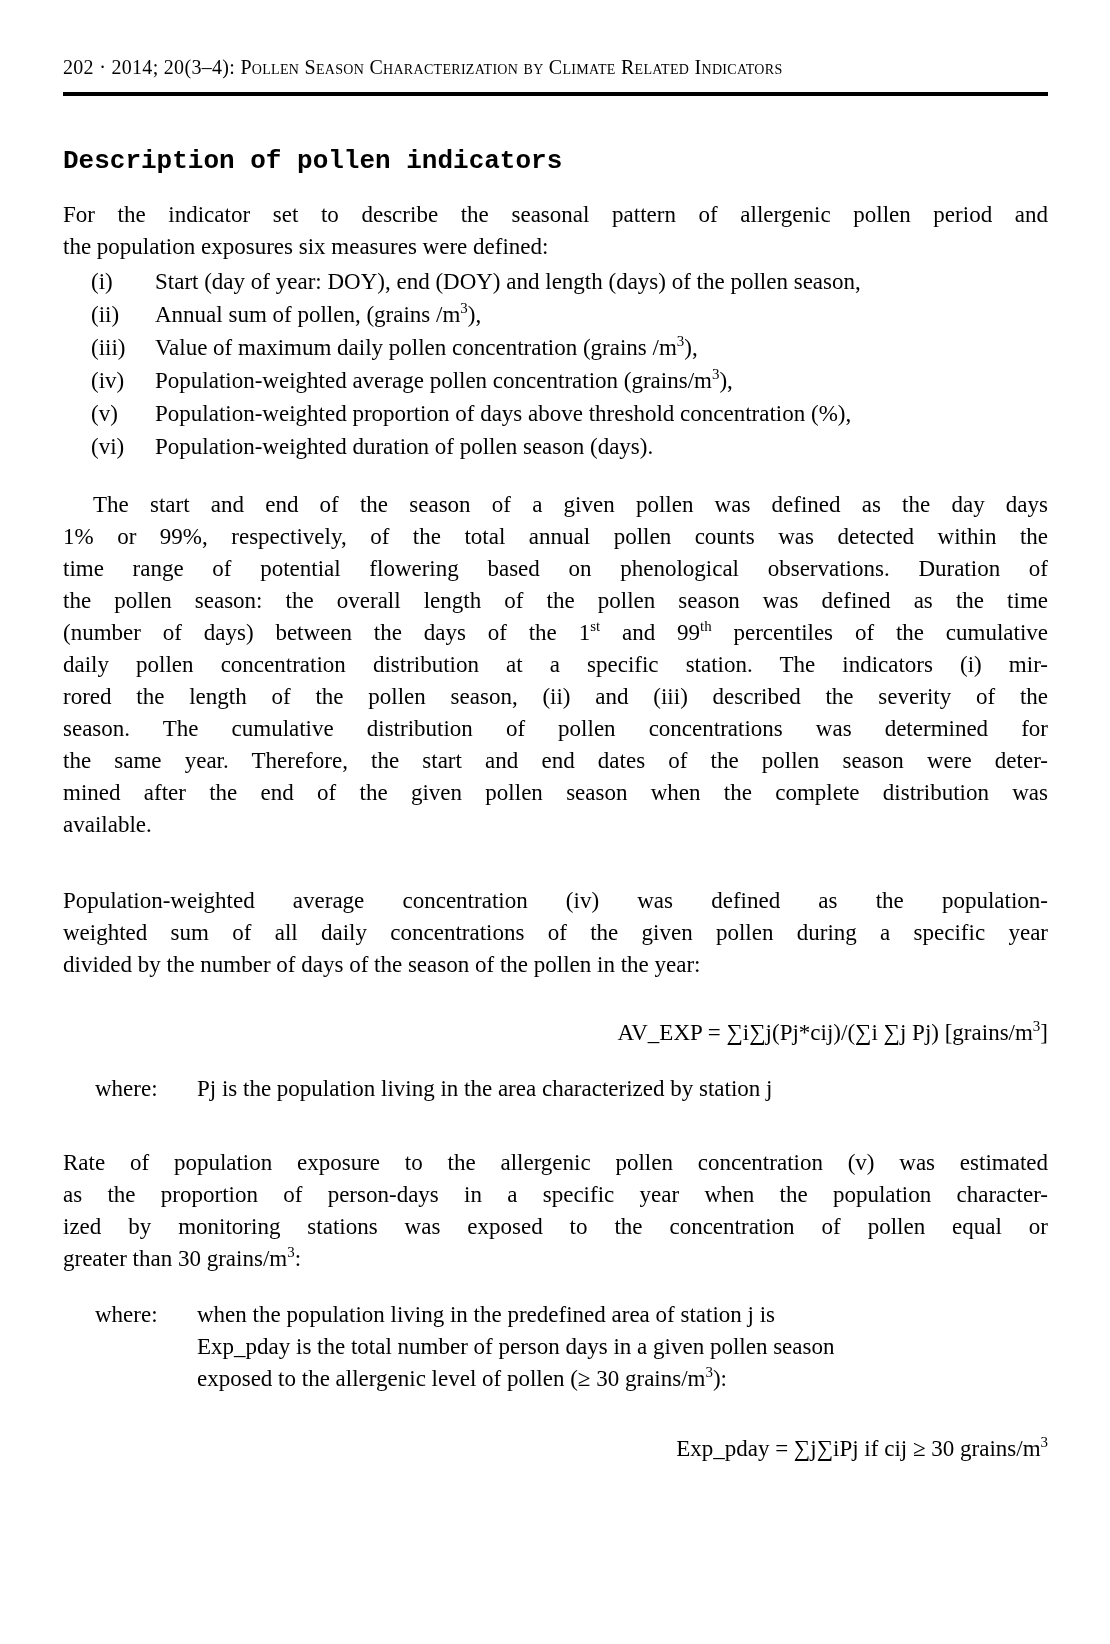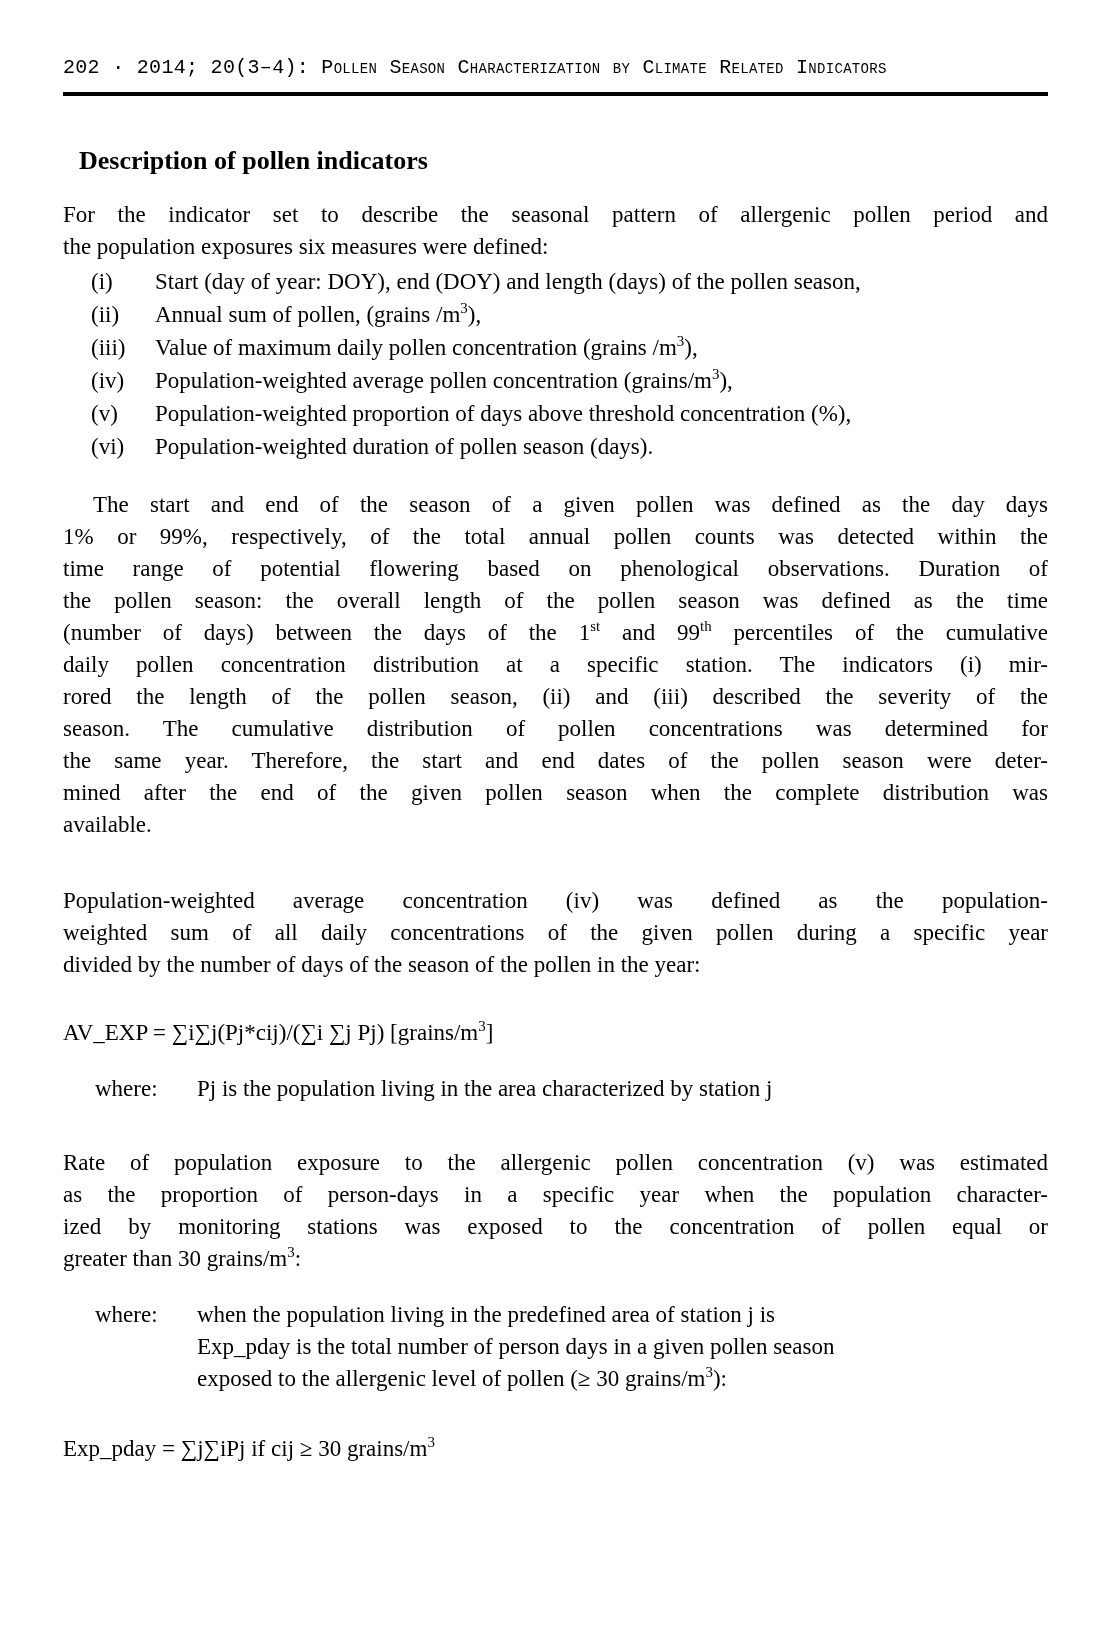--- a/index.html
+++ b/index.html
@@ -19,32 +19,32 @@
     width: 1110px;
     height: 1644px;
     padding: 56px 62px 0 63px;
   }
   
   .running-head {
     font-size: 20px;
     font-variant: small-caps;
     letter-spacing: 0.3px;
     white-space: nowrap;
-    font-family: Liberation Mono, monospace;
   }
   .head-rule {
     height: 4px;
     background: #000000;
     margin-top: 13px;
   }
   
   .section-heading {
     font-size: 26px;
     font-weight: bold;
-    margin: 50px 0 0 16px;
+    margin: 50px 0 0 0;
+    font-family: Liberation Mono, monospace;
   }
   
   .para {
     font-size: 23px;
     line-height: 32px;
   }
   .jline {
     text-align: justify;
     text-align-last: justify;
     -moz-text-align-last: justify;
@@ -73,21 +73,21 @@
   }
   .ind-num {
     flex: none;
     width: 64px;
   }
   .ind-text { flex: 1; }
   
   .formula {
     font-size: 23px;
     line-height: 32px;
-    text-align: left;
+    text-align: right;
   }
   
   .where-block {
     display: flex;
     font-size: 23px;
     line-height: 32px;
     margin-left: 32px;
   }
   .where-label {
     flex: none;

